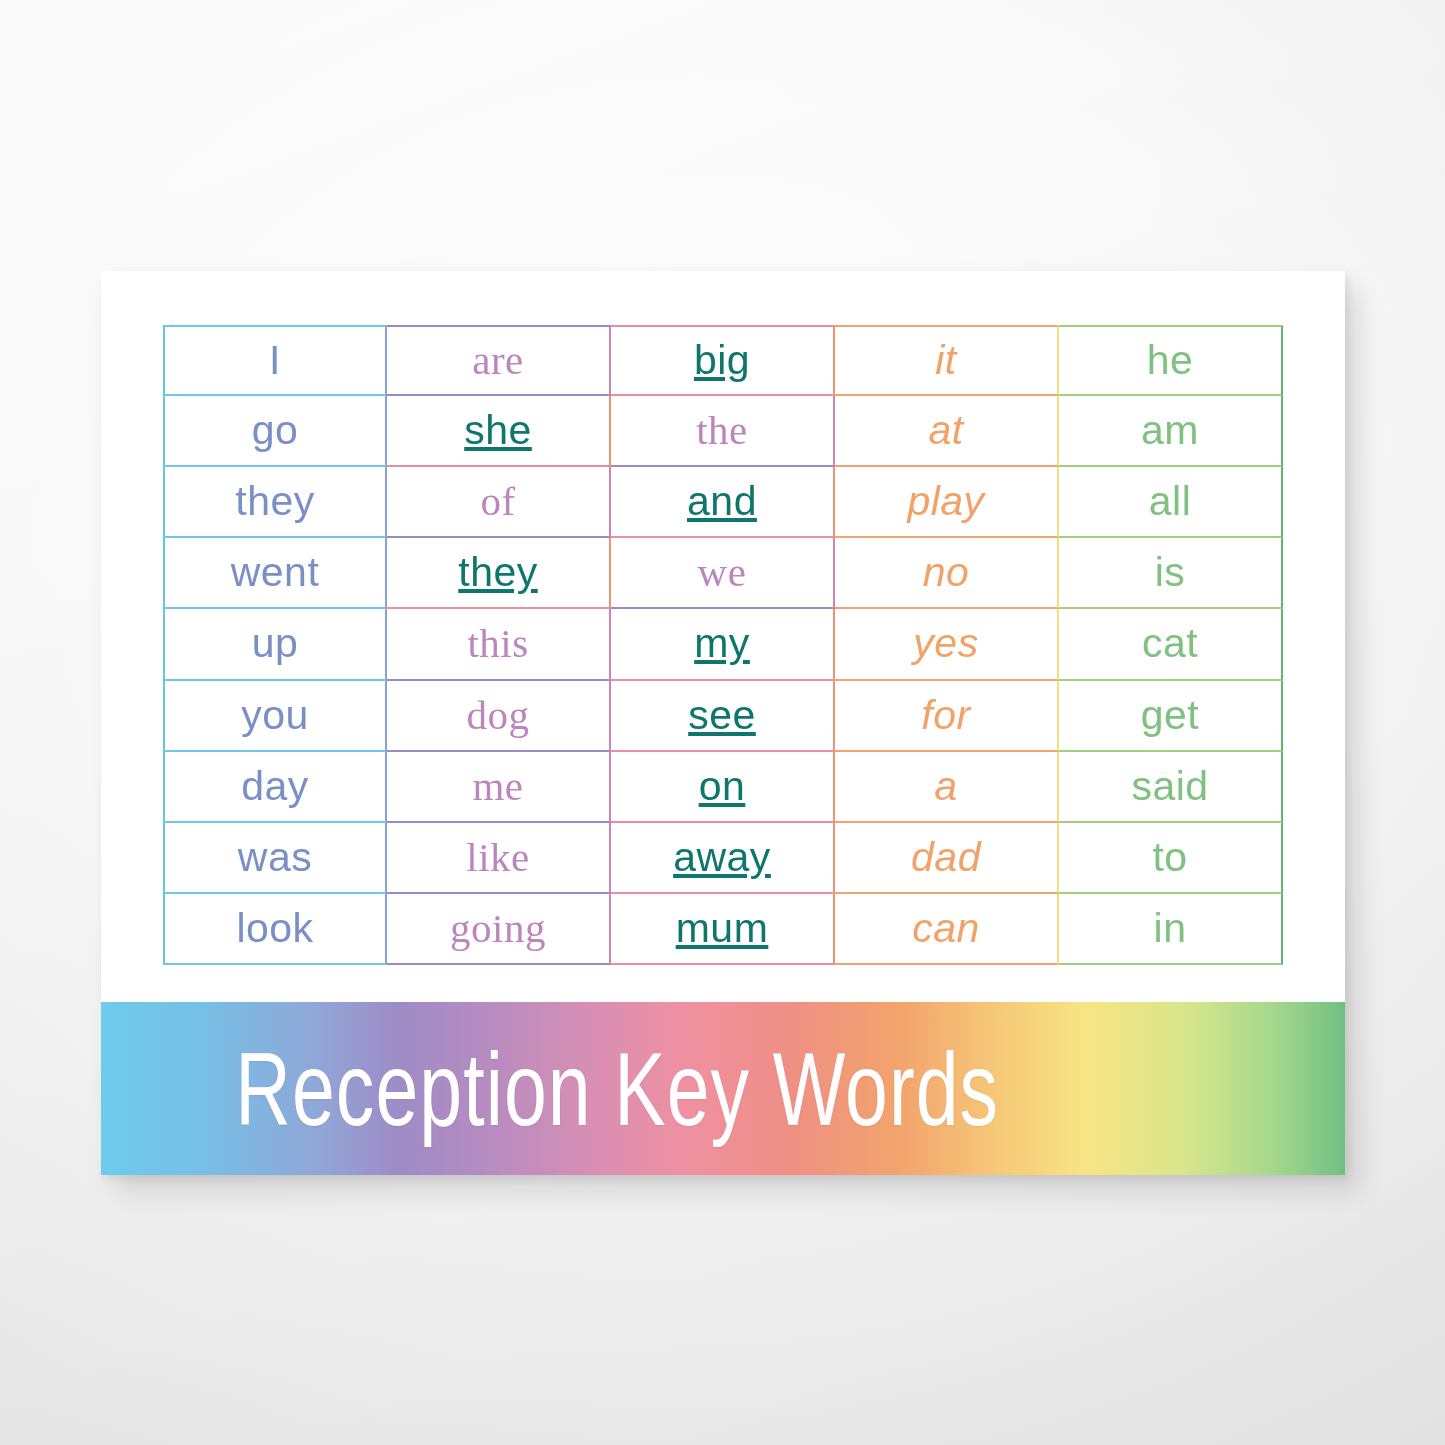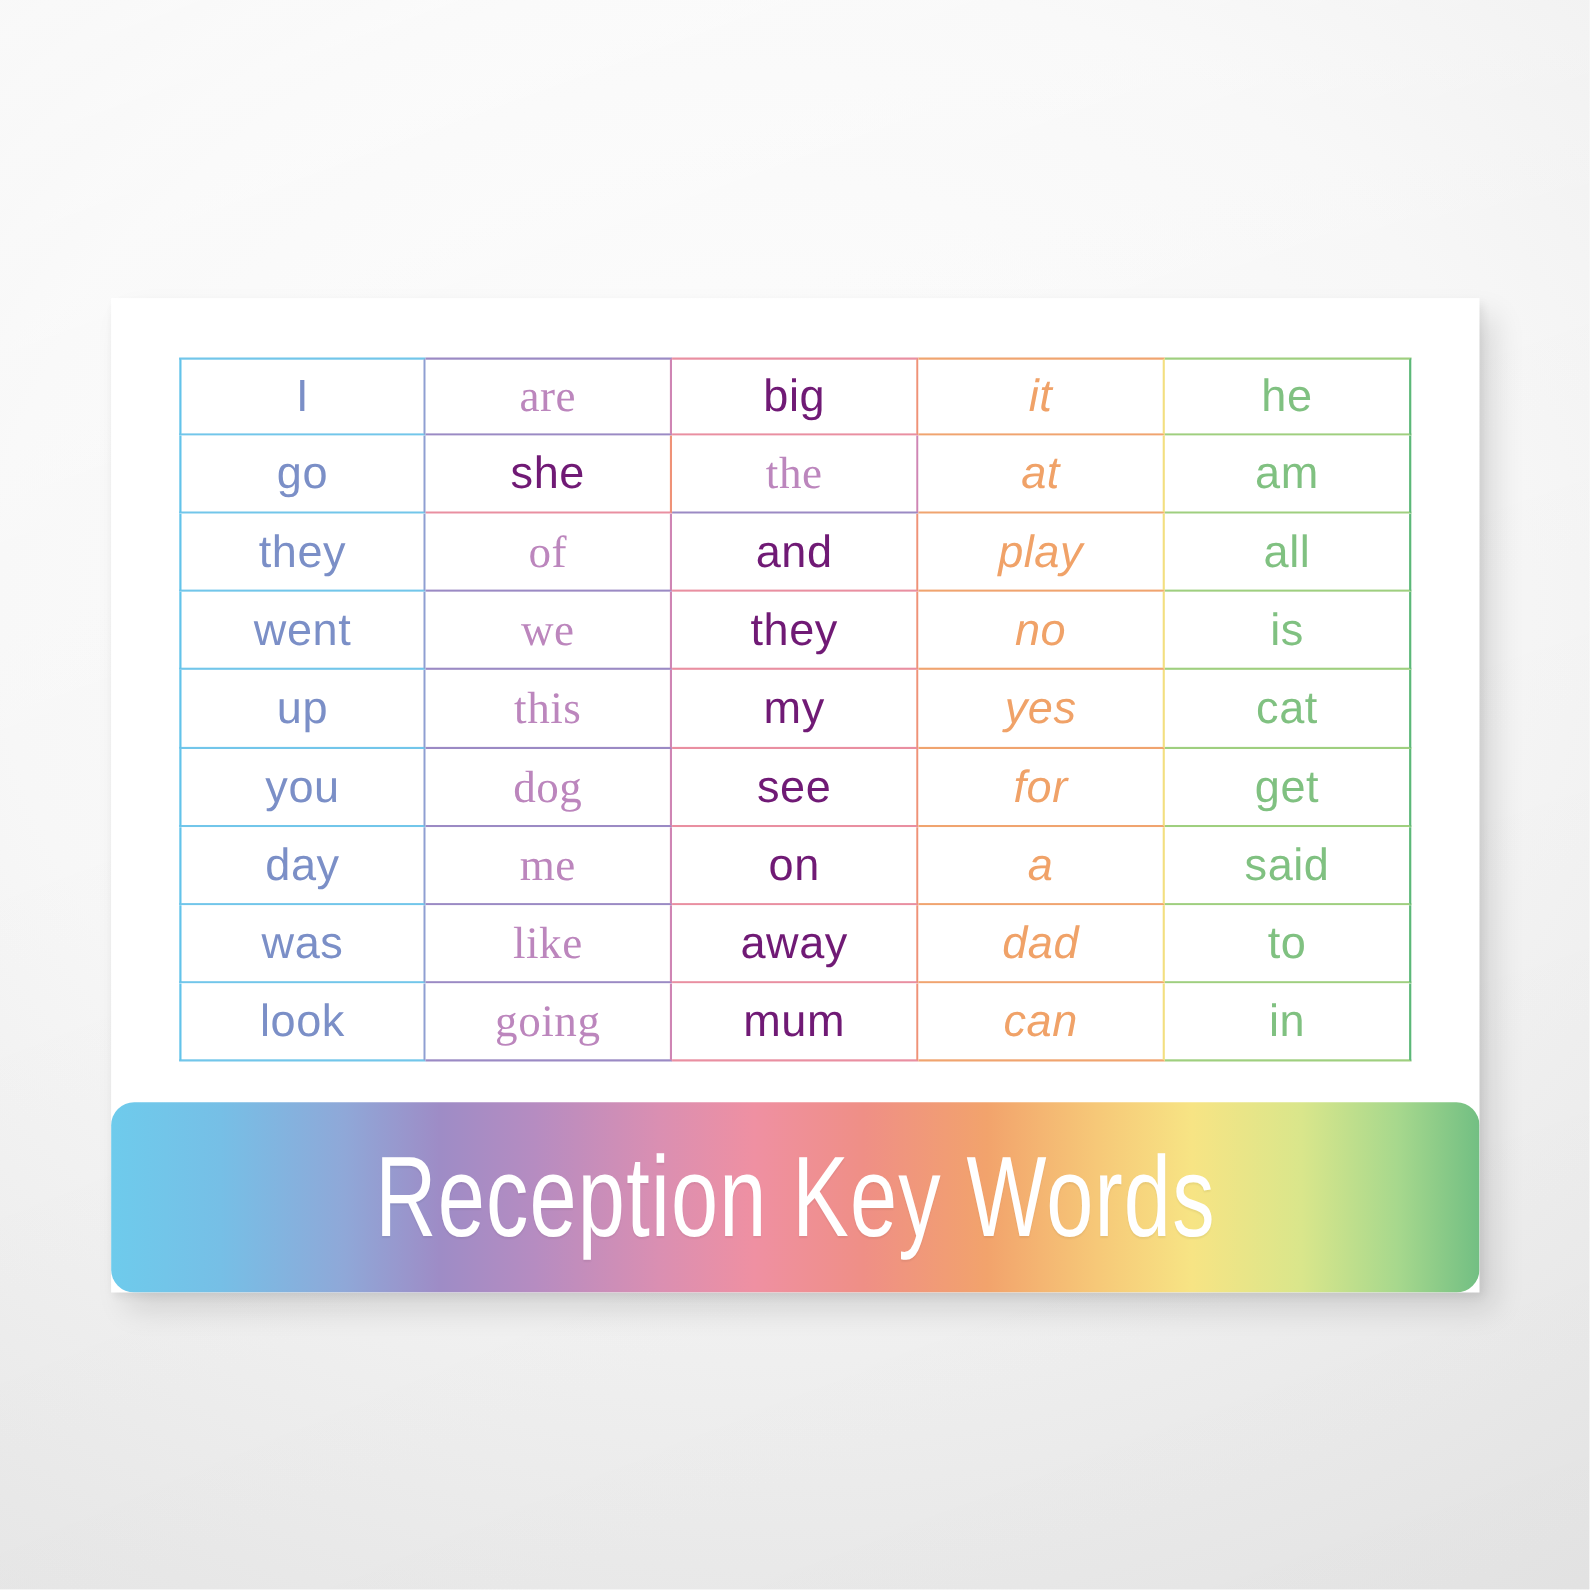--- a/index.html
+++ b/index.html
@@ -70,21 +70,21 @@
     font-size: 41px;
     font-weight: 400;
     letter-spacing: 0.5px;
     line-height: 1;
     white-space: nowrap;
   }
 
   
   .col-0 .w { color: #7b8fc7; }
   .col-1 .w { color: #bc86bd; font-family: Liberation Serif, serif; }
-  .col-2 .w { color: #701a75; }
+  .col-2 .w { color: #0f766e; text-decoration: underline; }
   .col-3 .w { color: #f0a268; }
   .col-4 .w { color: #80c181; }
 
   
   .col-0 { border: 2px solid #72c6ea; border-right-color: #8f9fd2; }
   .col-1 { border: 2px solid #9b8ac4; border-left:none; border-right-color: #cf85b4; }
   .col-2 { border: 2px solid #e98fa1; border-left:none; border-right-color: #ef9277; }
   .col-3 { border: 2px solid #f0a46f; border-left:none; border-right-color: #f3df80; font-style: italic; }
   .col-4 { border: 2px solid #9fcf7f; border-left:none; border-left-color: #f3df80; }
 
@@ -112,22 +112,21 @@
       #ef90a2 47%,
       #ef8f86 55%,
       #f2a36c 64%,
       #f6c878 72%,
       #f7e484 79%,
       #d9e68b 87%,
       #a7d88d 94%,
       #72bf83 100%);
     display: flex;
     align-items: center;
-    justify-content: center;
-    border-radius: 21px;
+    justify-content: flex-start;
   }
 
   #banner-title {
     color: #ffffff;
     font-family: "Liberation Sans", sans-serif;
     font-size: 104px;
     font-weight: 300;
     letter-spacing: 1.5px;
     line-height: 1;
     transform: scaleX(0.74);
@@ -186,25 +185,25 @@
       </div>
       <div class="cell col-3 not-first-row">
         <span class="w">play</span>
       </div>
       <div class="cell col-4 not-first-row">
         <span class="w">all</span>
       </div>
       <div class="cell col-0 not-first-row">
         <span class="w">went</span>
       </div>
+      <div class="cell col-2 not-first-row">
+        <span class="w">they</span>
+      </div>
       <div class="cell col-1 not-first-row">
         <span class="w">we</span>
-      </div>
-      <div class="cell col-2 not-first-row">
-        <span class="w">they</span>
       </div>
       <div class="cell col-3 not-first-row">
         <span class="w">no</span>
       </div>
       <div class="cell col-4 not-first-row">
         <span class="w">is</span>
       </div>
       <div class="cell col-0 not-first-row">
         <span class="w">up</span>
       </div>

